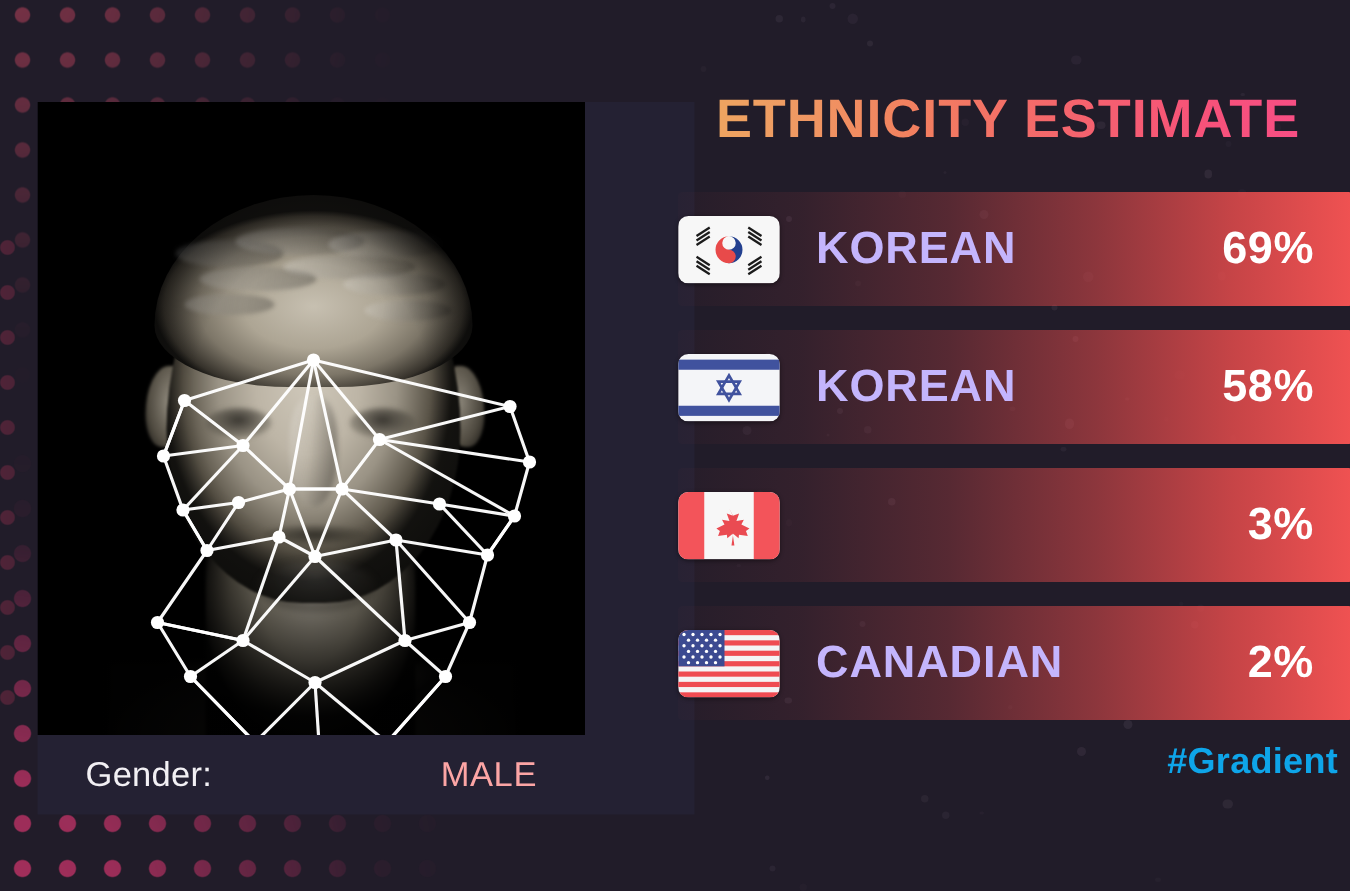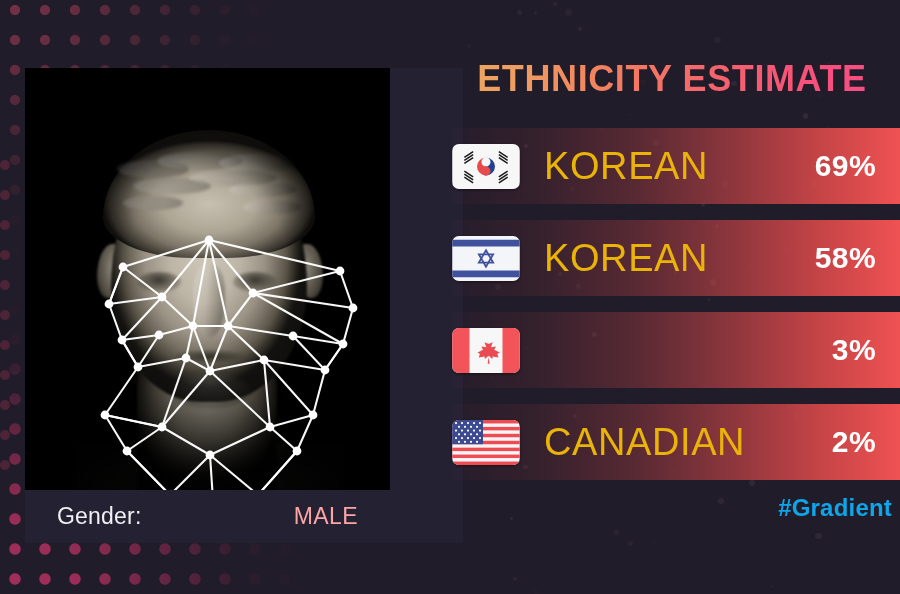--- a/index.html
+++ b/index.html
@@ -247,23 +247,23 @@
     width: 68px;
     height: 45px;
     border-radius: 7px;
     overflow: hidden;
     flex: 0 0 auto;
     box-shadow: 0 1px 3px rgba(0,0,0,0.45);
   }
   .flag svg { display: block; width: 68px; height: 45px; }
 
   .bar-name {
-    color: #eab308;
-    font-size: 38px;
-    font-weight: normal;
+    color: #c4b5fd;
+    font-size: 30px;
+    font-weight: bold;
     letter-spacing: 0.6px;
     margin-left: 24px;
     white-space: nowrap;
   }
   .bar-pct {
     color: #ffffff;
     font-size: 30px;
     font-weight: bold;
     letter-spacing: 0.4px;
     margin-left: auto;

